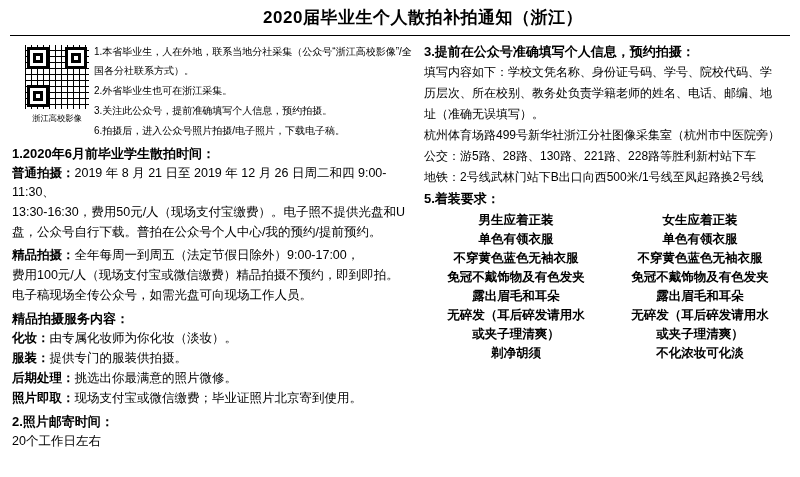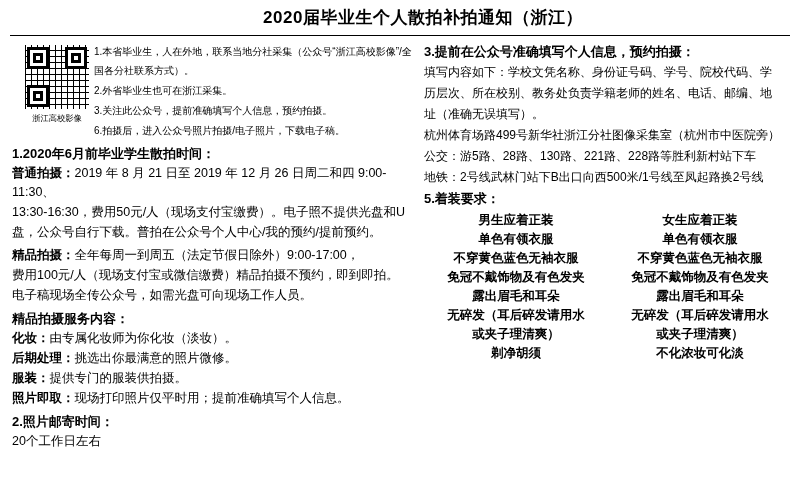--- a/index.html
+++ b/index.html
@@ -180,23 +180,23 @@
 
       <div class="spacer-left"></div>
 
       <div class="para"><span class="b">精品拍摄：</span><span>全年每周一到周五（法定节假日除外）9:00-17:00，</span></div>
       <div class="para">费用100元/人（现场支付宝或微信缴费）精品拍摄不预约，即到即拍。</div>
       <div class="para">电子稿现场全传公众号，如需光盘可向现场工作人员。</div>
 
       <div class="sec-head">精品拍摄服务内容：</div>
 
       <div class="para"><span class="b">化妆：</span><span>由专属化妆师为你化妆（淡妆）。</span></div>
+      <div class="para"><span class="b">服装：</span><span>提供专门的服装供拍摄。</span></div>
       <div class="para"><span class="b">后期处理：</span><span>挑选出你最满意的照片微修。</span></div>
-      <div class="para"><span class="b">服装：</span><span>提供专门的服装供拍摄。</span></div>
-      <div class="para"><span class="b">照片即取：</span><span>现场打印照片仅平时用；提前准确填写个人信息。</span></div>
+      <div class="para"><span class="b">照片即取：</span><span>现场支付宝或微信缴费；毕业证照片北京寄到使用。</span></div>
 
       <div class="sec-head">2.照片邮寄时间：</div>
       <div class="para">20个工作日左右</div>
     </div>
 
     <div class="col-right">
       <div class="right-head">3.提前在公众号准确填写个人信息，预约拍摄：</div>
       <div class="right-para">填写内容如下：学校文凭名称、身份证号码、学号、院校代码、学</div>
       <div class="right-para">历层次、所在校别、教务处负责学籍老师的姓名、电话、邮编、地</div>
       <div class="right-para">址（准确无误填写）。</div>

